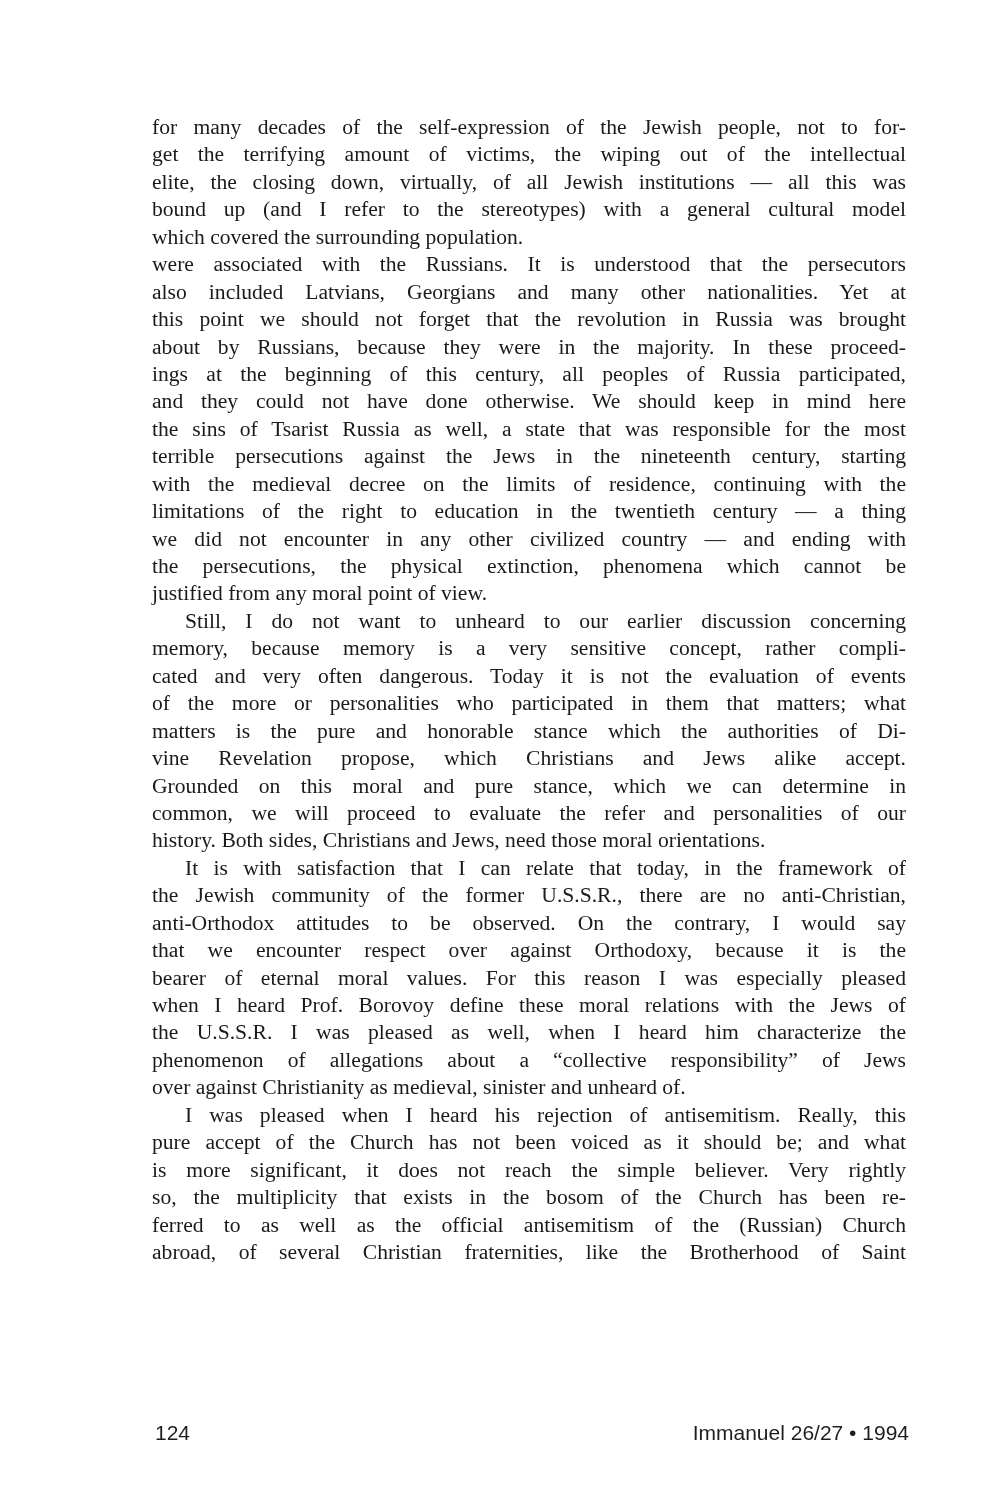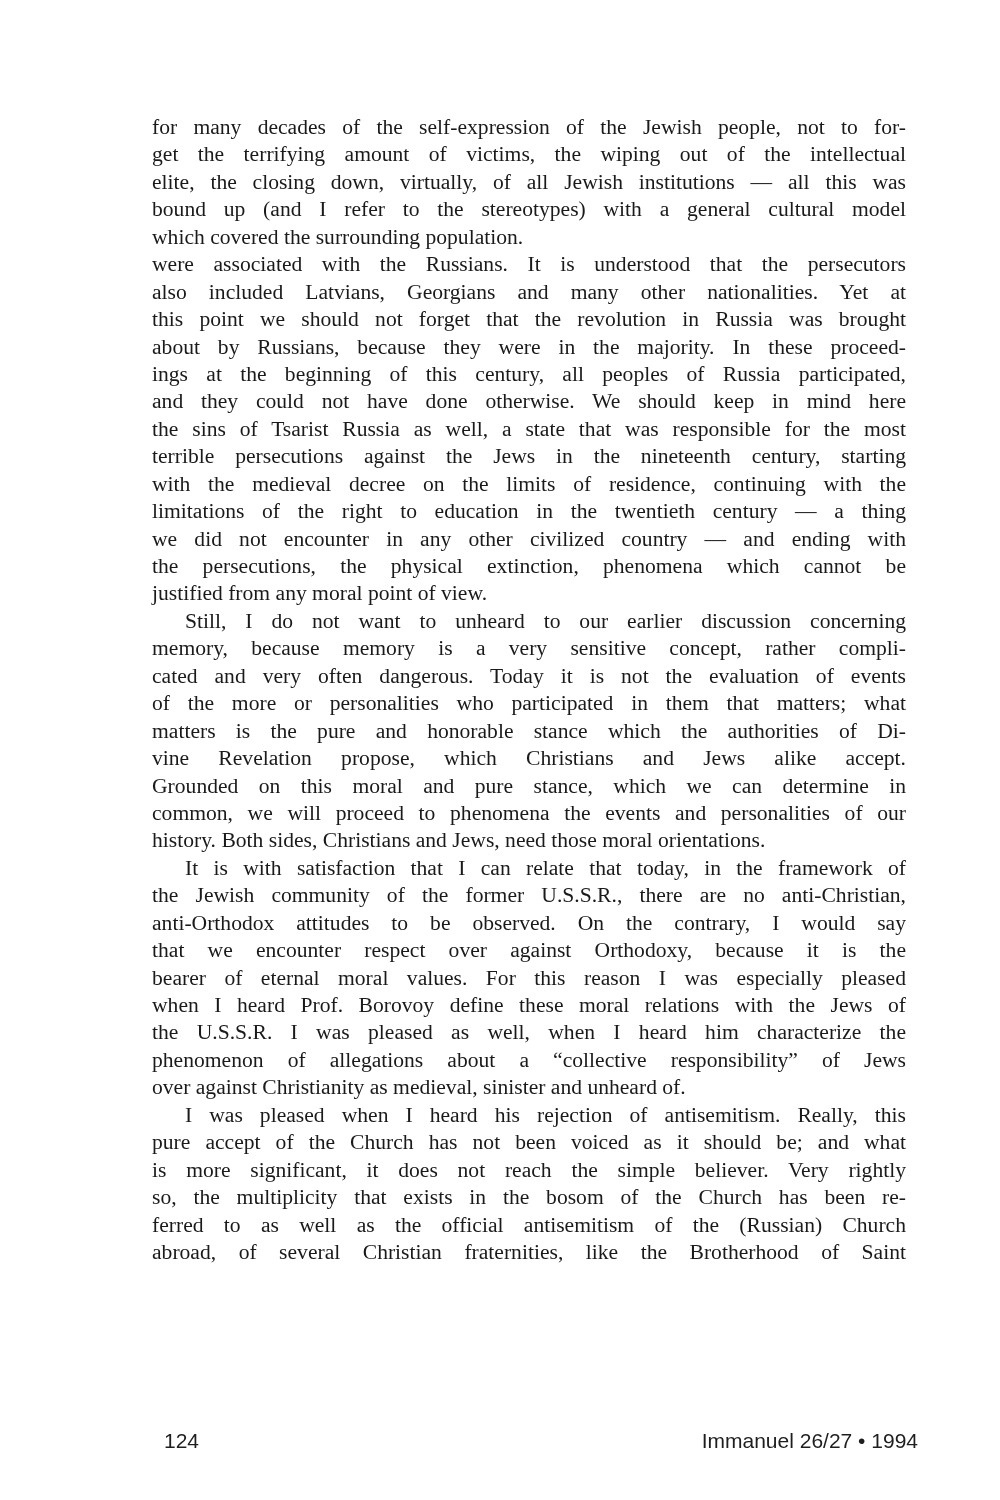--- a/index.html
+++ b/index.html
@@ -14,23 +14,23 @@
     position: absolute; left: 152px; top: 114px; width: 754px;
   }
   .line {
     display: block; height: 27.45px; line-height: 27.45px;
     font-size: 21.6px; white-space: nowrap;
     text-align: justify; text-align-last: justify;
   }
   .line.last { text-align-last: left; }
   .line.indent { padding-left: 33px; }
   .footer {
-    position: absolute; left: 164px; top: 1421px; width: 754px; height: 30px;
+    position: absolute; left: 155px; top: 1421px; width: 754px; height: 30px;
     font-family: "Liberation Sans", "DejaVu Sans", sans-serif;
-    font-size: 21px; color: #1e1e1e; margin-top: 8px;
+    font-size: 21px; color: #1e1e1e;
   }
   .folio { position: absolute; left: 0; top: 0; }
   .running { position: absolute; right: 0; top: 0; text-align: center; }
 </style>
 </head>
 <body>
 
 <div class="page">
   <div class="body-text" id="body-text">
       <div>
@@ -56,21 +56,21 @@
         <span class="line last">justified from any moral point of view.</span>
       </div>
       <div>
         <span class="line indent">Still, I do not want to unheard to our earlier discussion concerning</span>
         <span class="line">memory, because memory is a very sensitive concept, rather compli-</span>
         <span class="line">cated and very often dangerous. Today it is not the evaluation of events</span>
         <span class="line">of the more or personalities who participated in them that matters; what</span>
         <span class="line">matters is the pure and honorable stance which the authorities of Di-</span>
         <span class="line">vine Revelation propose, which Christians and Jews alike accept.</span>
         <span class="line">Grounded on this moral and pure stance, which we can determine in</span>
-        <span class="line">common, we will proceed to phenomena the events and personalities of our</span>
+        <span class="line">common, we will proceed to evaluate the refer and personalities of our</span>
         <span class="line last">history. Both sides, Christians and Jews, need those moral orientations.</span>
       </div>
       <div>
         <span class="line indent">It is with satisfaction that I can relate that today, in the framework of</span>
         <span class="line">the Jewish community of the former U.S.S.R., there are no anti-Christian,</span>
         <span class="line">anti-Orthodox attitudes to be observed. On the contrary, I would say</span>
         <span class="line">that we encounter respect over against Orthodoxy, because it is the</span>
         <span class="line">bearer of eternal moral values. For this reason I was especially pleased</span>
         <span class="line">when I heard Prof. Borovoy define these moral relations with the Jews of</span>
         <span class="line">the U.S.S.R. I was pleased as well, when I heard him characterize the</span>

